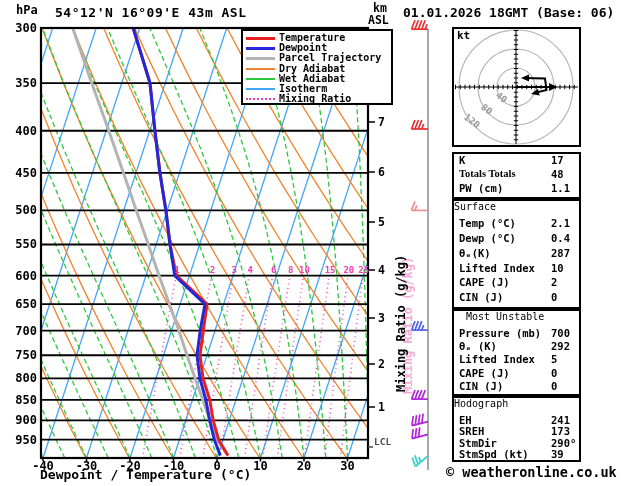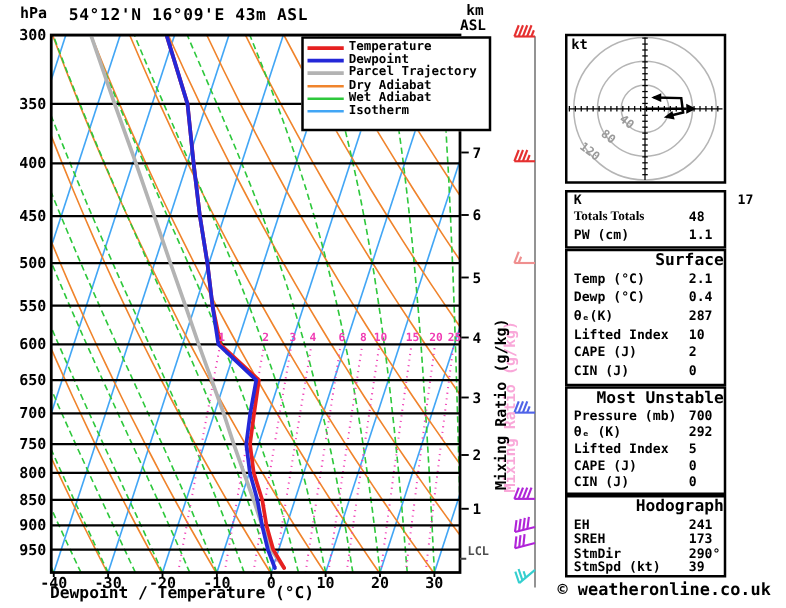--- a/index.html
+++ b/index.html
@@ -20,21 +20,21 @@
   #lcllab{left:374px;top:436px;font-size:9.5px;color:#4d4d4d;}
   .legend{position:absolute;left:241px;top:29px;width:152px;height:76px;background:#fff;
           border:2px solid #000;box-sizing:border-box;padding-top:2px;z-index:5;}
   .lrow{display:flex;align-items:center;height:10.2px;}
   .lsam{display:inline-block;width:29px;margin-left:3px;margin-right:4px;}
   .ltxt{font-size:10px;font-weight:bold;line-height:10px;}
   .tbox{position:absolute;left:452px;width:129px;background:#fff;border:2px solid #000;
         box-sizing:border-box;z-index:4;}
   .tlab{position:absolute;left:5px;font-size:10.5px;font-weight:bold;white-space:nowrap;}
   .tval{position:absolute;left:97px;font-size:10.5px;font-weight:bold;white-space:nowrap;}
-  .ttitle{text-align:right;font-size:13px;font-weight:bold;}
+  .ttitle{text-align:left;font-size:10px;font-weight:normal;}
   svg text{font-family:"DejaVu Sans Mono",monospace;}
 </style>
 </head>
 <body>
 
 <div class="root">
   <svg id="plot" width="629" height="486">
       <defs>
         <clipPath id="pc">
           <rect x="41" y="28" width="327" height="430"></rect>
@@ -296,20 +296,21 @@
         <line x1="516" y1="87" x2="549" y2="87" stroke="#000" stroke-width="2"></line>
         <polygon points="549,83 557,87 549,91" fill="#000"></polygon>
         <polyline points="523,78 545,78.5 546.5,90 536,92.6" fill="none" stroke="#000" stroke-width="2"></polyline>
         <polygon points="521,78 529,74.5 529,81.5" fill="#000"></polygon>
         <polygon points="531,94 539.7,95.6 537.9,88.8" fill="#000"></polygon>
       </g>
     </svg>
 
   <div class="ov" id="hpa">hPa</div>
   <div class="ov" id="station">54°12'N 16°09'E 43m ASL</div>
+  <div class="ov" id="dt">01.01.2026 18GMT (Base: 06)</div>
   <div class="ov" id="km">km</div>
   <div class="ov" id="asl">ASL</div>
   <div class="ov" id="xtitle">Dewpoint / Temperature (°C)</div>
   <div class="ov" id="mixghost">Mixing Ratio (g/kg)</div>
   <div class="ov" id="mixlabel">Mixing Ratio (g/kg)</div>
   <div class="ov" id="ktlab">kt</div>
   <div class="ov" id="lcllab">LCL</div>
   <div class="ov" id="footer">© weatheronline.co.uk</div>
 
   <div class="legend" id="legend">
@@ -330,46 +331,50 @@
         <span class="ltxt">Dry Adiabat</span>
       </div>
       <div class="lrow">
         <span class="lsam" style="border-top: 2px solid rgb(46, 200, 60);"></span>
         <span class="ltxt">Wet Adiabat</span>
       </div>
       <div class="lrow">
         <span class="lsam" style="border-top: 2px solid rgb(66, 166, 245);"></span>
         <span class="ltxt">Isotherm</span>
       </div>
+      <div class="lrow">
+        <span class="lsam" style="border-top: 2px dotted rgb(240, 60, 180);"></span>
+        <span class="ltxt">Mixing Ratio</span>
+      </div>
     </div>
   <div id="tables">
       <div class="tbox" style="top: 152px; height: 47px;">
         <span class="tlab" style="top: 0px;">K</span>
-        <span class="tval" style="top: 0px; margin-left: 39px;">17</span>
+        <span class="tval" style="top: 0px;">17</span>
         <span class="tlab" style="top: 14px; font-family: Liberation Serif, serif;">Totals Totals</span>
         <span class="tval" style="top: 14px;">48</span>
         <span class="tlab" style="top: 28px;">PW (cm)</span>
         <span class="tval" style="top: 28px;">1.1</span>
       </div>
       <div class="tbox" style="top: 199px; height: 110px;">
         <div class="ttitle">Surface</div>
         <span class="tlab" style="top: 16px;">Temp (°C)</span>
         <span class="tval" style="top: 16px;">2.1</span>
         <span class="tlab" style="top: 30.8333px;">Dewp (°C)</span>
         <span class="tval" style="top: 30.8333px;">0.4</span>
         <span class="tlab" style="top: 45.6667px;">θₑ(K)</span>
         <span class="tval" style="top: 45.6667px;">287</span>
         <span class="tlab" style="top: 60.5px;">Lifted Index</span>
         <span class="tval" style="top: 60.5px;">10</span>
         <span class="tlab" style="top: 75.3333px;">CAPE (J)</span>
         <span class="tval" style="top: 75.3333px;">2</span>
         <span class="tlab" style="top: 90.1667px;">CIN (J)</span>
         <span class="tval" style="top: 90.1667px;">0</span>
       </div>
-      <div class="tbox" style="top: 309px; height: 87px;">
+      <div class="tbox" style="top: 309px; height: 87px; padding-left: 12px;">
         <div class="ttitle">Most Unstable</div>
         <span class="tlab" style="top: 16px;">Pressure (mb)</span>
         <span class="tval" style="top: 16px;">700</span>
         <span class="tlab" style="top: 29.2px;">θₑ (K)</span>
         <span class="tval" style="top: 29.2px;">292</span>
         <span class="tlab" style="top: 42.4px;">Lifted Index</span>
         <span class="tval" style="top: 42.4px;">5</span>
         <span class="tlab" style="top: 55.6px;">CAPE (J)</span>
         <span class="tval" style="top: 55.6px;">0</span>
         <span class="tlab" style="top: 68.8px;">CIN (J)</span>

